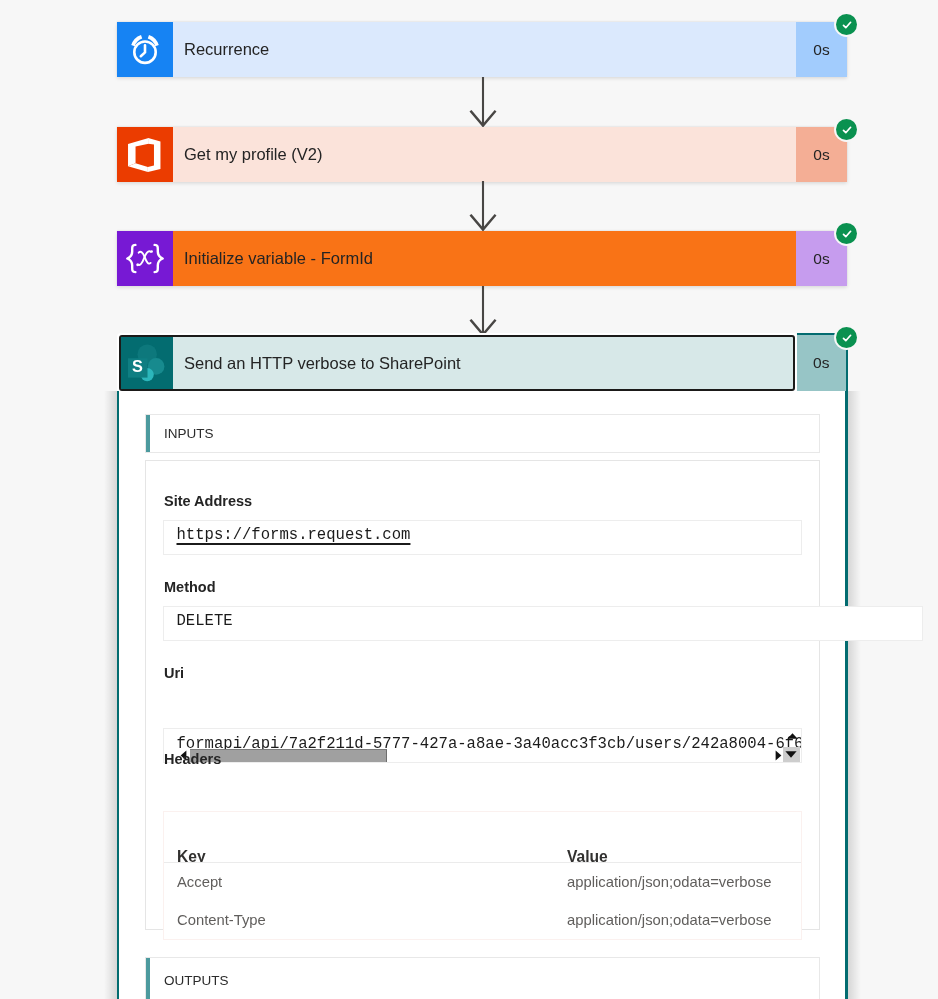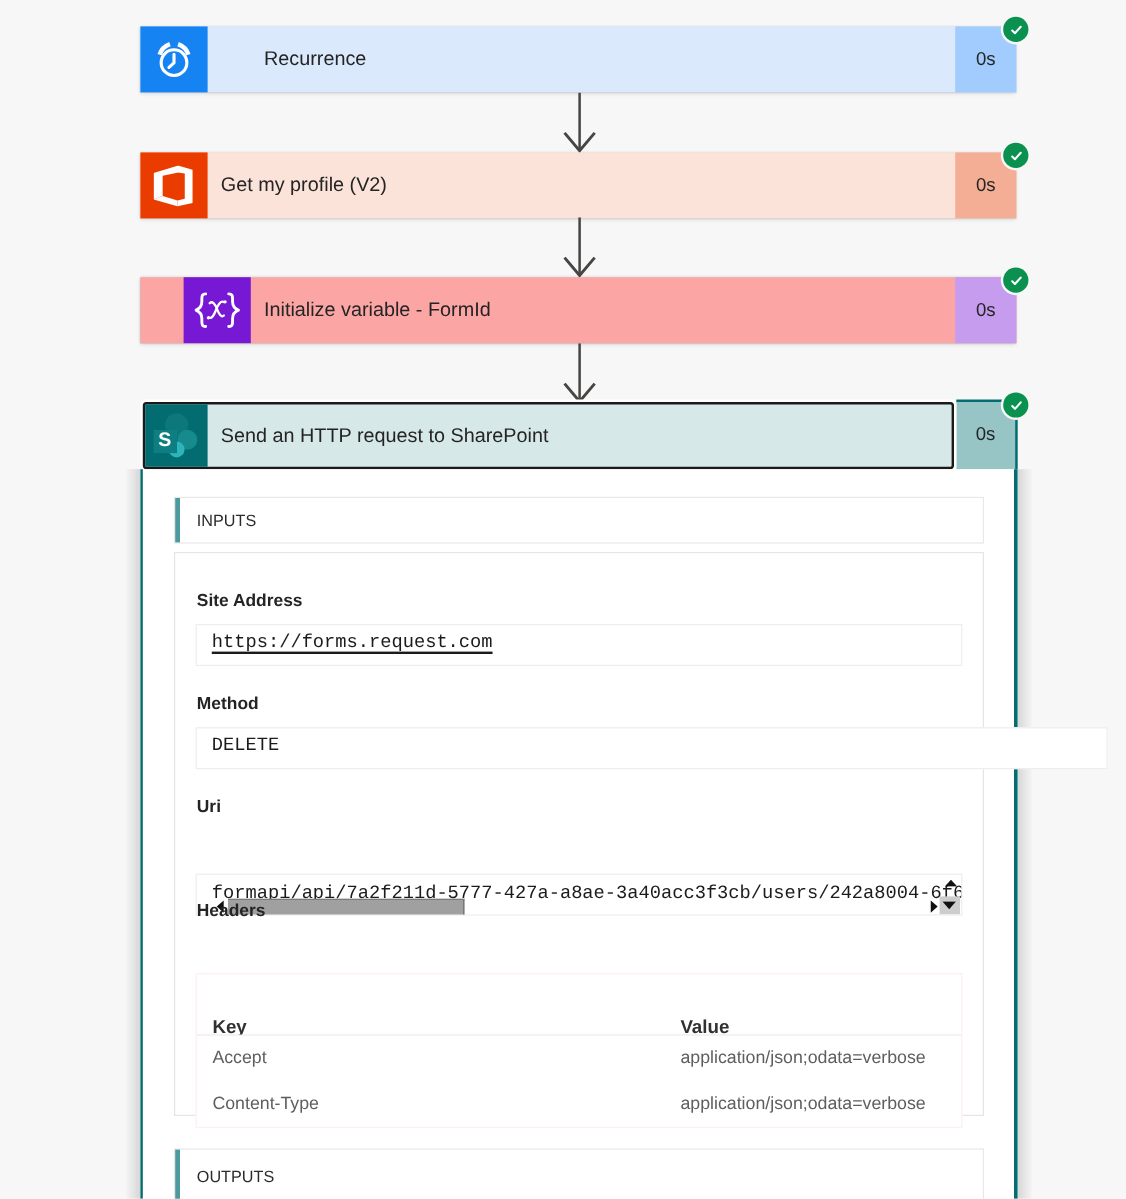--- a/index.html
+++ b/index.html
@@ -54,21 +54,21 @@
   .hdr-head .hdr-c1,.hdr-head .hdr-c2{transform:translateY(4px);}
   .hdr-c1{width:403px;flex:0 0 403px;padding-left:13px;box-sizing:border-box;}
   .hdr-c2{flex:1;box-sizing:border-box;}
   .hdr-body{height:38px;font-size:14.8px;color:#605e5c;align-items:center;}
 </style>
 </head>
 <body>
 
 <div class="stage">
 
-  <div class="card" style="top:22px;background:#dbe9fd;gap:36px;">
+  <div class="card" style="top:22px;background:#dbe9fd;">
     <div class="card-icon" style="background:#1683f3;">
       <svg width="34" height="34" viewBox="0 0 34 34" style="margin-top:-1px;">
         <g fill="none" stroke="#fff" stroke-width="3.7" stroke-linecap="butt">
           <path d="M5.0 13.6 A13.6 13.6 0 0 1 13.6 4.7"></path>
           <path d="M29.0 13.6 A13.6 13.6 0 0 0 20.4 4.7"></path>
         </g>
         <circle cx="17" cy="20.2" r="10.7" fill="#1683f3" stroke="#fff" stroke-width="2.6"></circle>
         <path d="M17 13.2 L17 20.4 L12.8 24.2" fill="none" stroke="#fff" stroke-width="2.6" stroke-linecap="round" stroke-linejoin="round"></path>
       </svg>
     </div>
@@ -105,21 +105,21 @@
     </div>
   </div>
 
   <div class="arrow" style="left:468.5px;top:181px;">
     <svg width="28" height="51" viewBox="0 0 28 51">
         <path d="M14 0 L14 48.4" fill="none" stroke="#484644" stroke-width="2.1"></path>
         <path d="M2.2 34.6 L14 48.6 L25.8 34.6" fill="none" stroke="#484644" stroke-width="2.4" stroke-linecap="square"></path>
       </svg>
   </div>
 
-  <div class="card" style="top:231px;background:#fca5a5;padding-left:36px;">
+  <div class="card" style="top:231px;background:#f97316;">
     <div class="card-icon" style="background:#7719d4;">
       <svg width="38" height="31" viewBox="0 0 38 30" style="margin-top:-1px;">
         <g fill="none" stroke="#fff" stroke-width="2.4" stroke-linecap="round" stroke-linejoin="round">
           <path d="M9.4 1.4 C5.7 1.4 6.2 4.0 6.2 8.0 C6.2 12.2 4.0 13.9 1.3 15.0 C4.0 16.1 6.2 17.8 6.2 22.0 C6.2 26.0 5.7 28.6 9.4 28.6"></path>
           <path d="M28.6 1.4 C32.3 1.4 31.8 4.0 31.8 8.0 C31.8 12.2 34.0 13.9 36.7 15.0 C34.0 16.1 31.8 17.8 31.8 22.0 C31.8 26.0 32.3 28.6 28.6 28.6"></path>
         </g>
         <g fill="none" stroke="#fff" stroke-width="1.9" stroke-linecap="round">
           <path d="M12.7 9.2 C14.8 6.9 17.2 9.6 18.8 13.9 C20.4 18.2 22.4 21.6 24.6 19.4"></path>
           <path d="M12.0 20.9 C14.2 22.7 16.2 19.4 18.0 14.8 C19.8 10.2 22.0 6.6 24.6 8.2"></path>
         </g>
@@ -150,21 +150,21 @@
   <div class="card sel" style="left:119px;top:335px;width:676px;height:56px;background:#d7e8e8;">
     <div class="card-icon" style="background:#036c70;">
       <svg width="42" height="40" viewBox="0 0 42 40" style="margin-left:-4px;margin-top:-1px;">
         <circle cx="23.2" cy="11.2" r="9.7" fill="#0d787c"></circle>
         <circle cx="32.1" cy="23.4" r="8.3" fill="#178a8e"></circle>
         <circle cx="23.2" cy="31.6" r="6.6" fill="#2cb6bb"></circle>
         <rect x="4.0" y="15.3" width="19.5" height="19.3" fill="#0f7e82"></rect>
         <text x="13.4" y="29.0" font-family="'Liberation Sans',sans-serif" font-size="16.3" font-weight="600" fill="#fff" text-anchor="middle">S</text>
       </svg>
     </div>
-    <div class="card-title">Send an HTTP request to SharePoint</div>
+    <div class="card-title">Send an HTTP verbose to SharePoint</div>
   </div>
   <div class="badge" style="left:836px;top:327px;">
     <svg width="12" height="12" viewBox="0 0 12 12">
         <path d="M2.5 6.4 L4.8 8.7 L9.6 3.3" fill="none" stroke="#fff" stroke-width="1.7" stroke-linecap="round" stroke-linejoin="round"></path>
       </svg>
   </div>
 
   <div class="pshadow l" style="left:104px;top:391px;height:608px;"></div>
   <div class="pshadow r" style="left:848px;top:391px;height:608px;"></div>
   <div class="panel" style="left:117px;top:391px;width:731px;height:608px;"></div>

